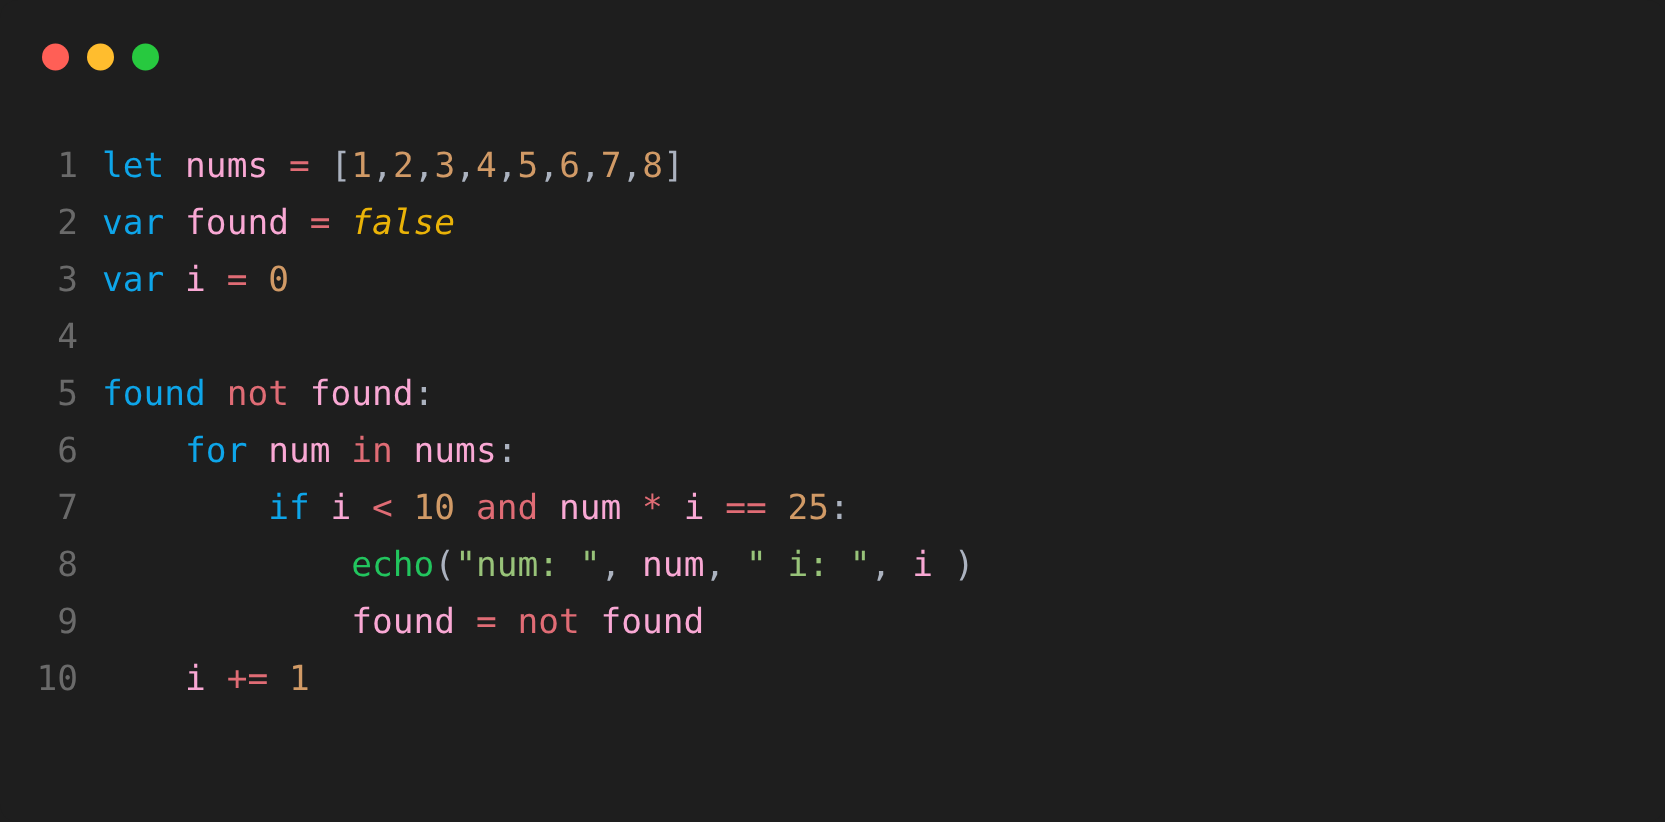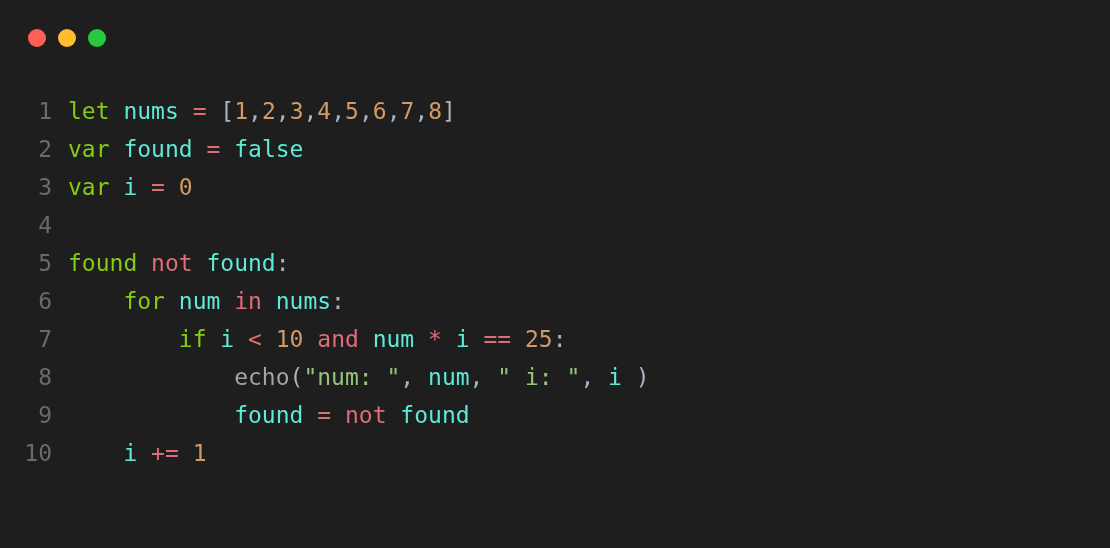--- a/index.html
+++ b/index.html
@@ -45,27 +45,27 @@
   }
   .gutter {
     width: 48px;
     text-align: right;
     color: #6a6a6a;
     padding-right: 16px;
     user-select: none;
     flex-shrink: 0;
   }
   .code { flex: 1; }
-  .tok-kw    { color: #84cc16; }
-  .tok-ident { color: #5eead4; text-align: center; }
+  .tok-kw    { color: #0ea5e9; }
+  .tok-ident { color: #f9a8d4; text-align: center; }
   .tok-op    { color: #e06c75; }
   .tok-num   { color: #d19a66; }
   .tok-punct { color: #abb2bf; }
-  .tok-bool  { color: #5eead4; }
-  .tok-func  { color: #a3a3a3; }
+  .tok-bool  { color: #eab308; font-style: italic; }
+  .tok-func  { color: #22c55e; }
   .tok-str   { color: #98c379; }
 </style>
 </head>
 <body>
 
 <div class="window">
   <div class="titlebar">
     <div class="dot red"></div>
     <div class="dot yellow"></div>
     <div class="dot green"></div>

